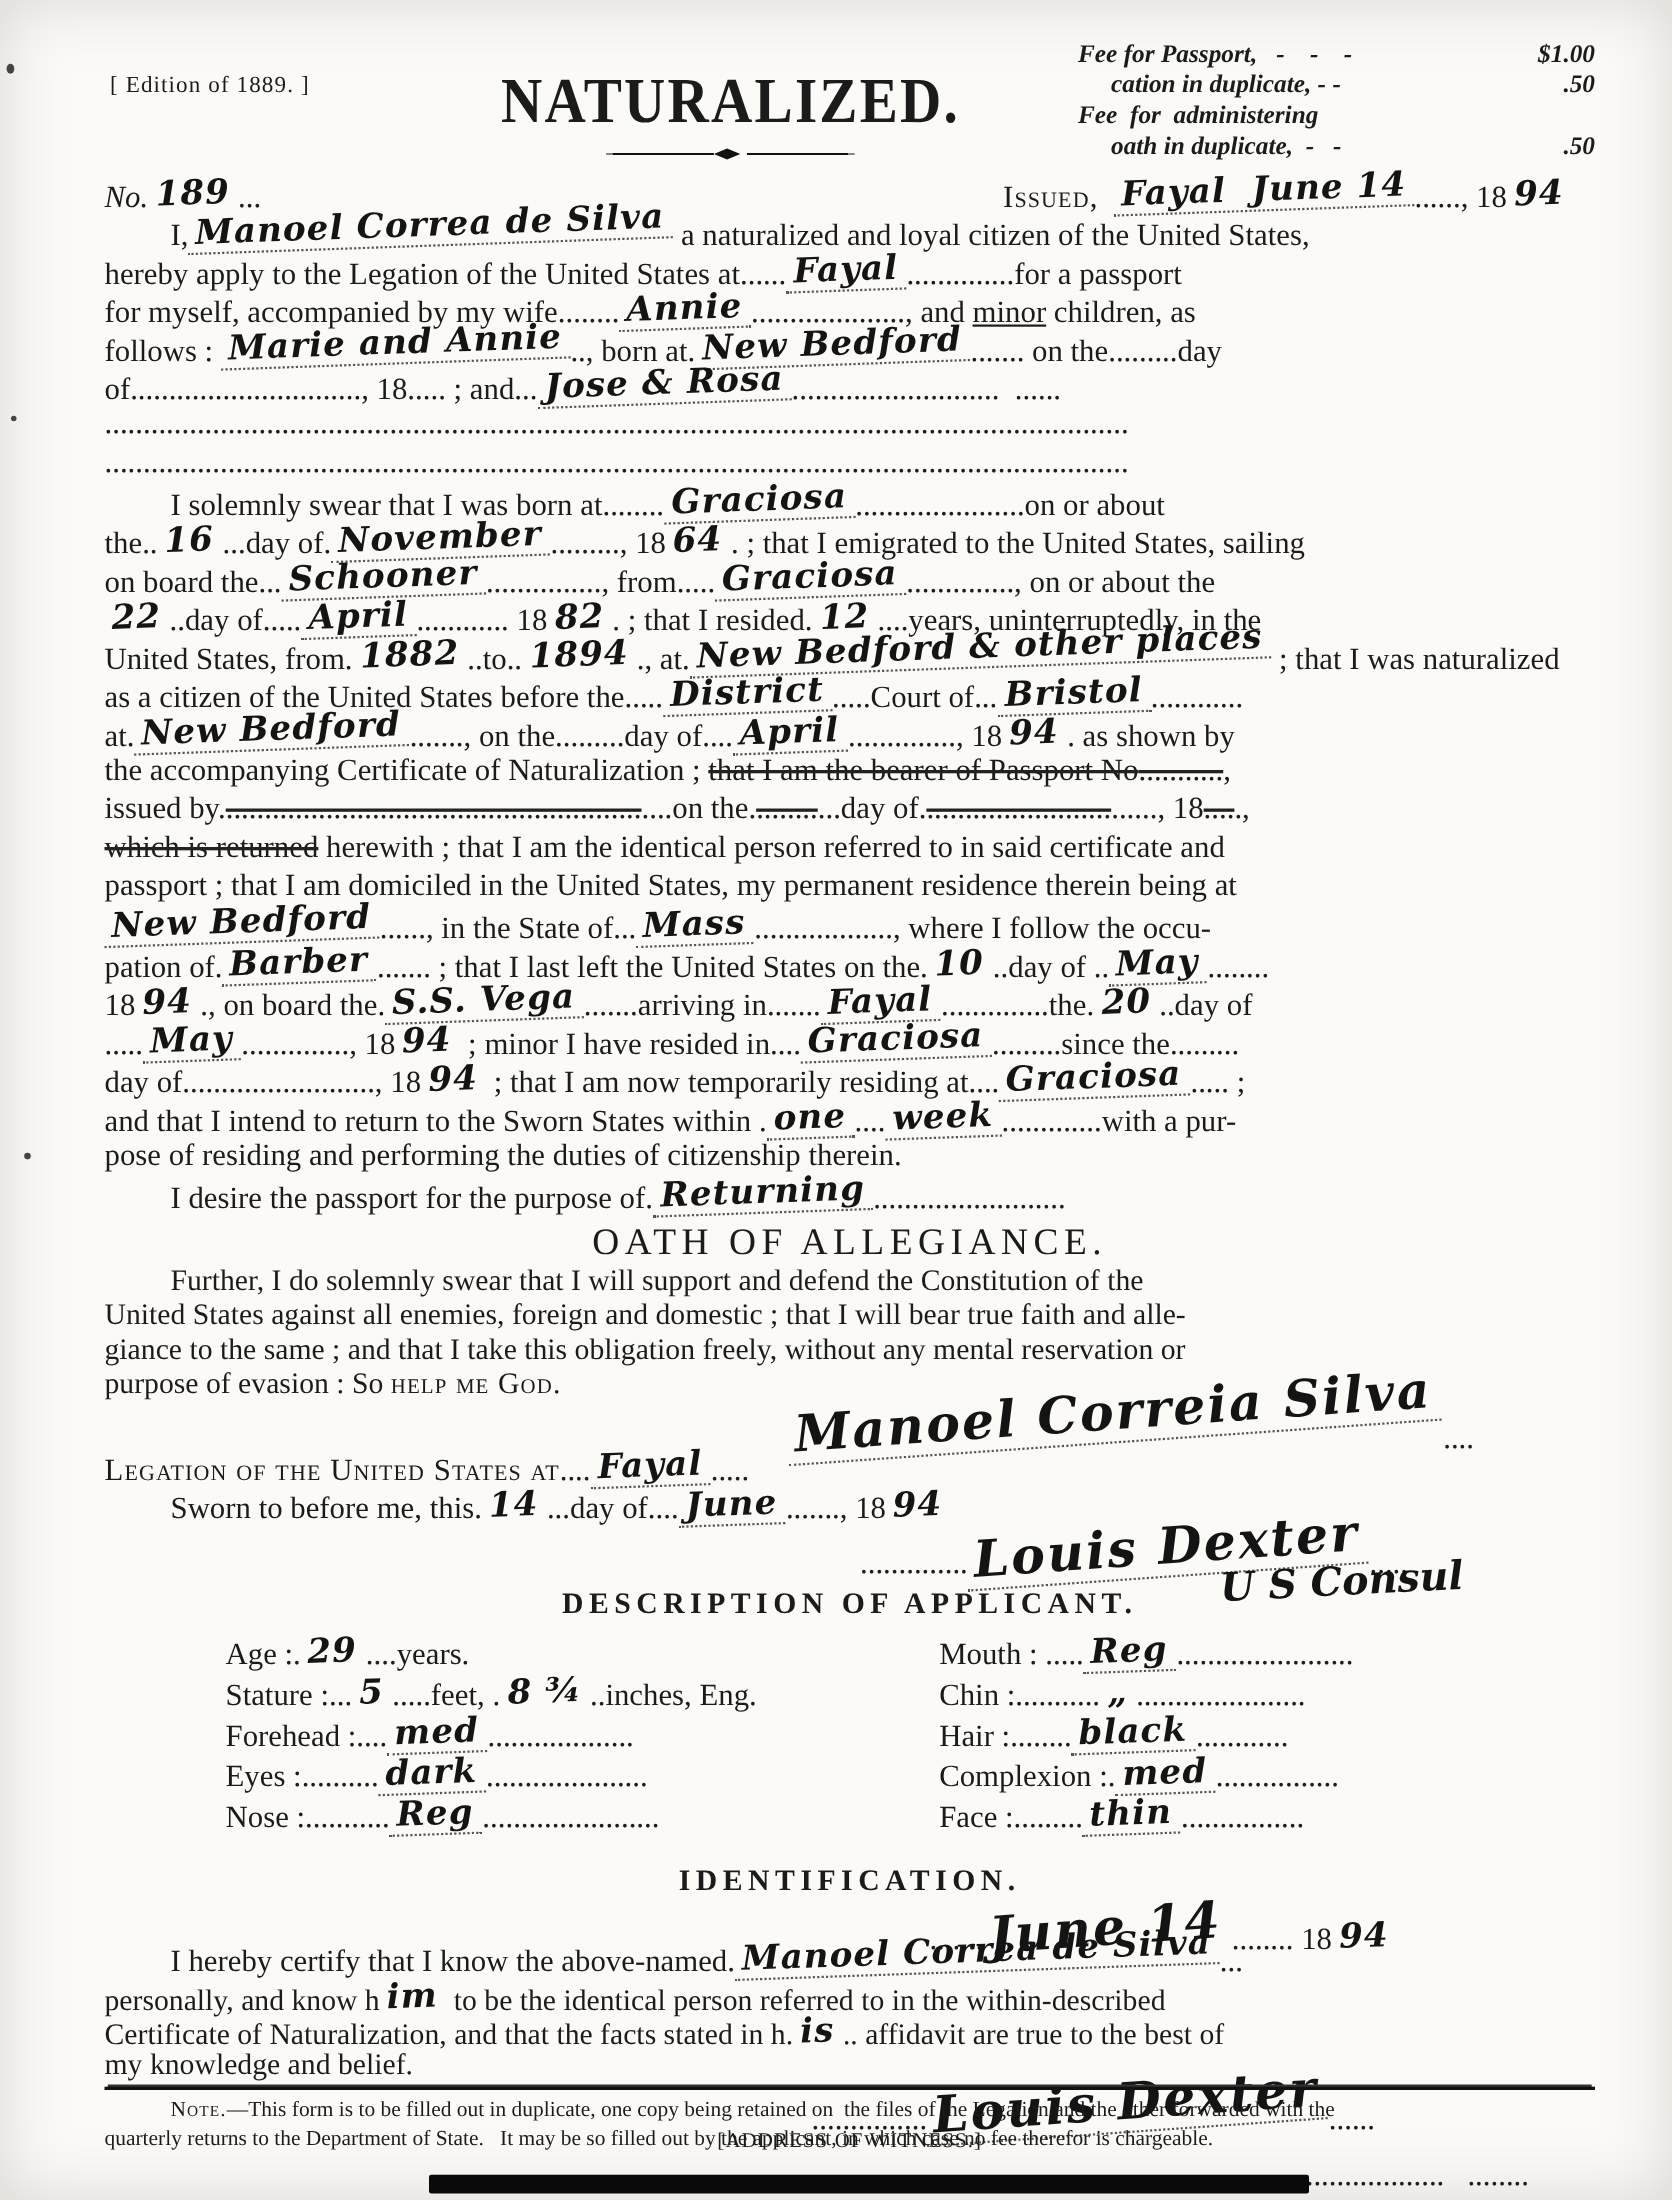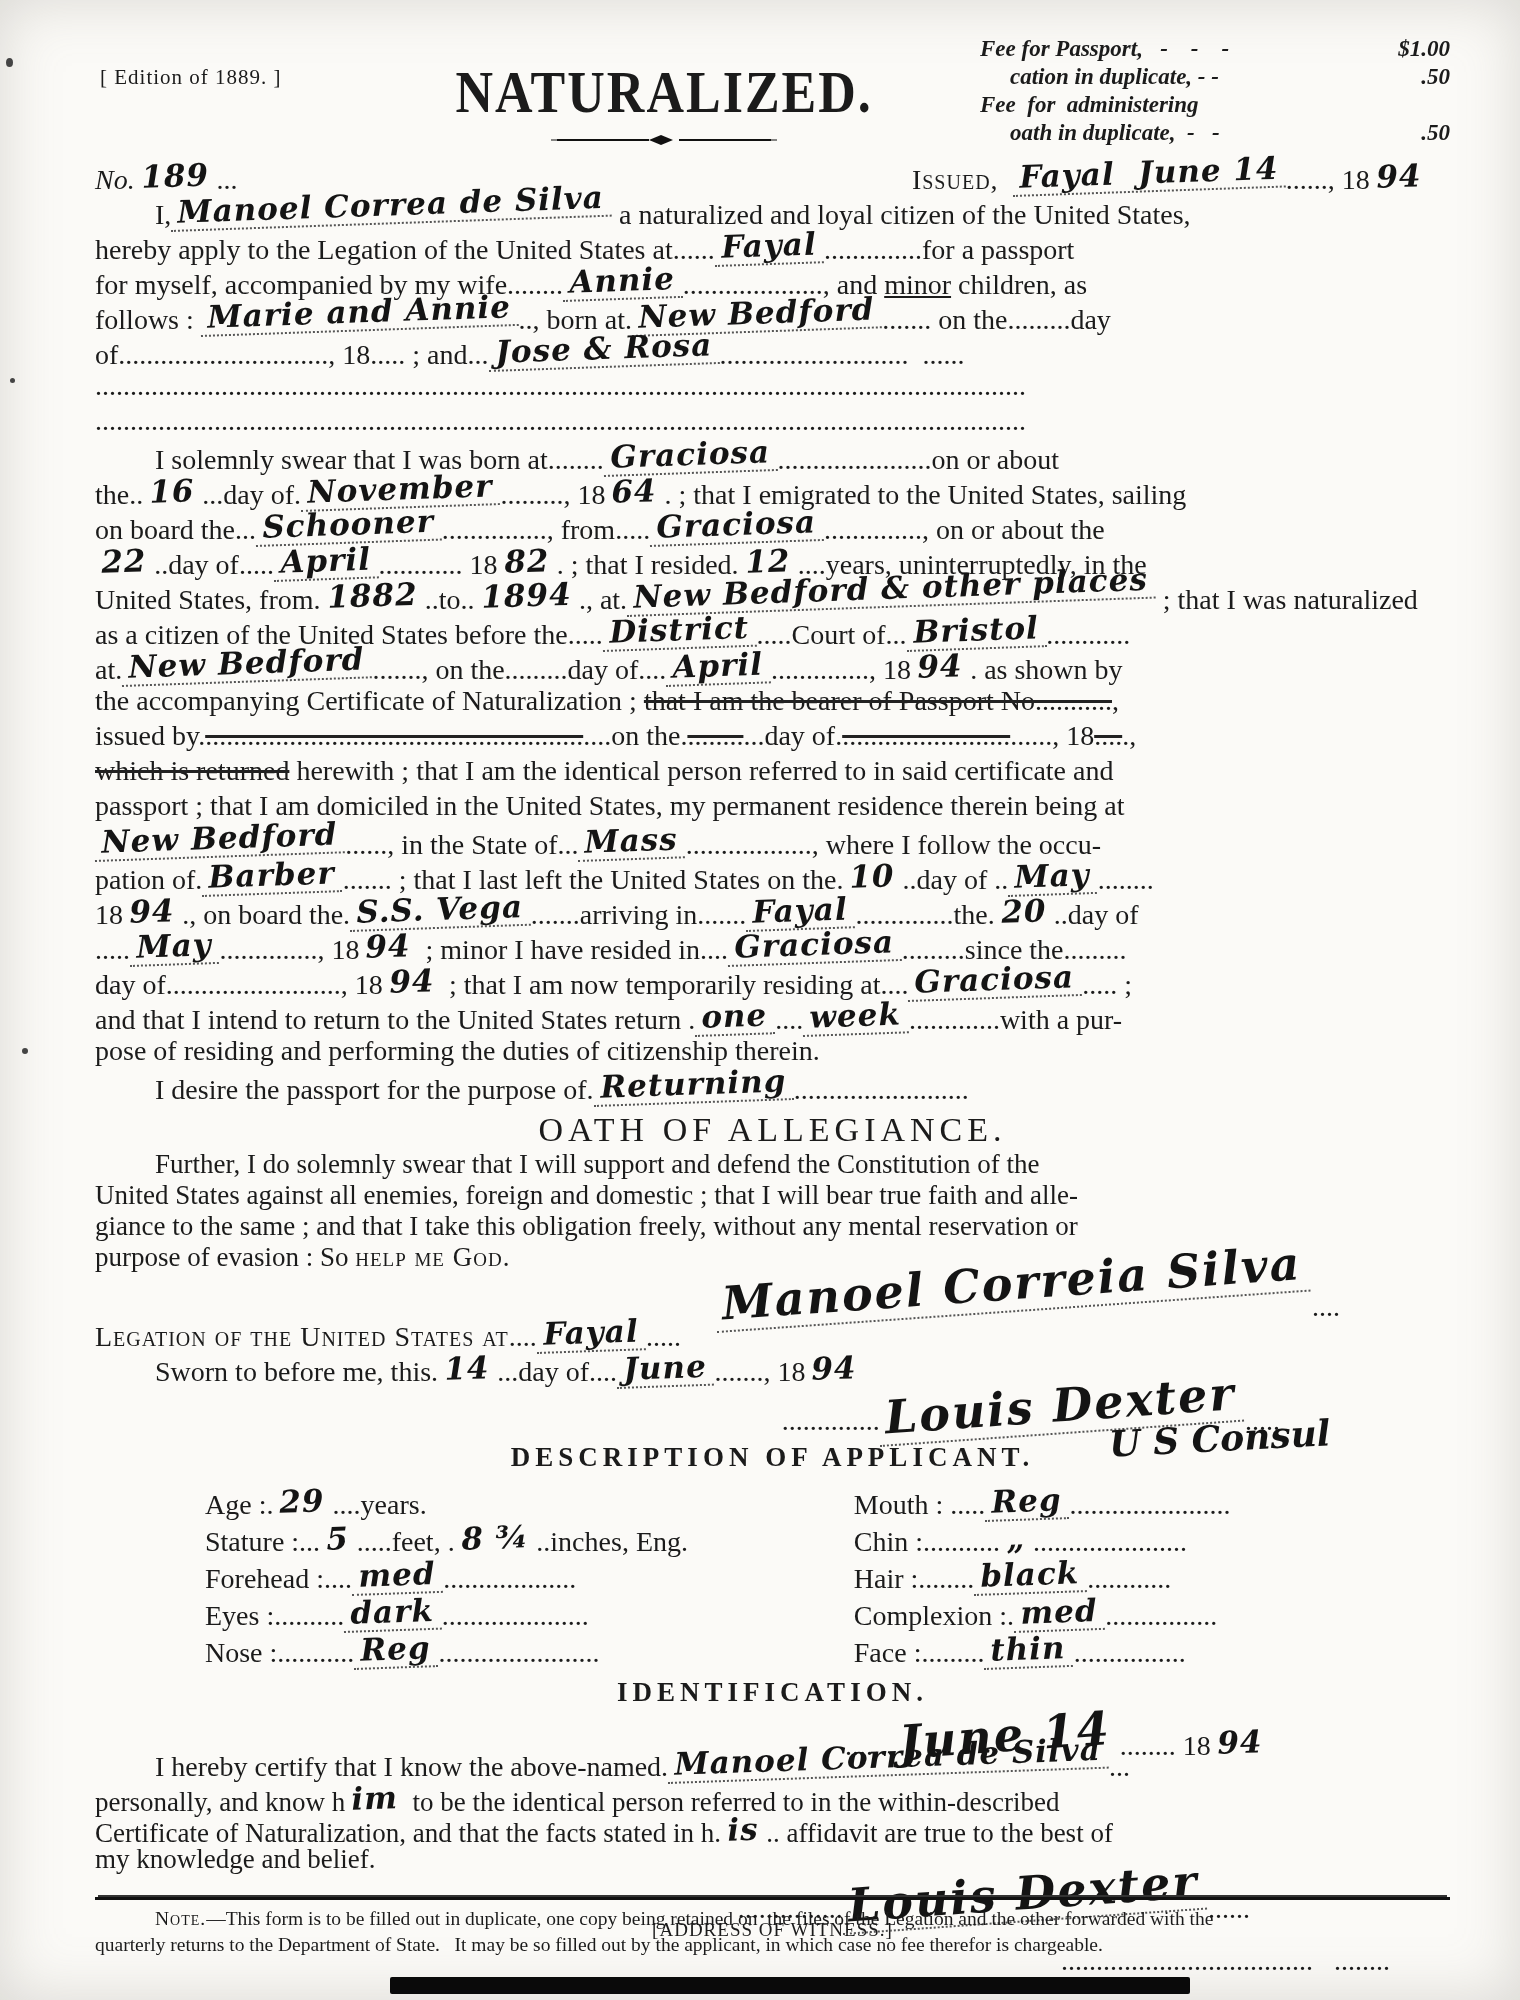--- a/index.html
+++ b/index.html
@@ -53,21 +53,21 @@
   .desc-title{text-align:center;font-weight:700;letter-spacing:5px;font-size:27px;line-height:44px;}
   .consul-note{
     position:absolute;right:120px;top:-18px;
     font-family:"DejaVu Serif",serif;font-style:italic;font-weight:700;
     font-size:36px;transform:rotate(-3deg);color:#141414;
   }
   .desc-cols{display:flex;margin-top:6px;}
   .desc-col-l{width:56%;padding-left:110px;box-sizing:border-box;}
   .desc-col-r{flex:1;}
   .desc-cols .line{height:37px;}
-  .ident-head{text-align:center;font-weight:700;letter-spacing:5px;font-size:27px;height:40px;line-height:40px;margin-top:2px;}
+  .ident-head{text-align:center;font-weight:700;letter-spacing:5px;font-size:27px;height:40px;line-height:40px;margin-top:19px;}
   
   .footer{position:absolute;left:95px;right:70px;bottom:40px;border-top:3px solid #111;padding-top:8px;box-shadow:0 -5px 0 -3px #333;}
   .black-bar{position:absolute;left:390px;bottom:6px;width:800px;height:17px;background:#0a0a0a;border-radius:2px;}
   .speck{position:absolute;background:#444;border-radius:50%;}
 </style>
 </head>
 <body>
 
 <div class="page">
   <div class="content">
@@ -107,21 +107,21 @@
         <div class="line"><span class="pr">at.</span><span class="hw od">New Bedford</span><span class="pr">......., on the.........day of....</span><span class="hw od">April</span><span class="pr">.............., 18</span><span class="hw">94</span><span class="pr">. as shown by</span></div>
         <div class="line"><span class="pr">the accompanying Certificate of Naturalization ; </span><span class="pr strike">that I am the bearer of Passport No</span><span class="pr strike">...........</span><span class="pr">,</span></div>
         <div class="line"><span class="pr">issued by.</span><span class="pr strike">......................................................</span><span class="pr">....on the.</span><span class="pr strike">........</span><span class="pr">...day of.</span><span class="pr strike">........................</span><span class="pr">......, 18</span><span class="pr strike">....</span><span class="pr">.,</span></div>
         <div class="line"><span class="pr strike">which is returned</span><span class="pr"> herewith ; that I am the identical person referred to in said certificate and</span></div>
         <div class="line"><span class="pr">passport ; that I am domiciled in the United States, my permanent residence therein being at</span></div>
         <div class="line"><span class="hw od">New Bedford</span><span class="pr">......, in the State of...</span><span class="hw od">Mass</span><span class="pr">.................., where I follow the occu-</span></div>
         <div class="line"><span class="pr">pation of.</span><span class="hw od">Barber</span><span class="pr">....... ; that I last left the United States on the.</span><span class="hw">10</span><span class="pr">..day of ..</span><span class="hw od">May</span><span class="pr">........</span></div>
         <div class="line"><span class="pr">18</span><span class="hw">94</span><span class="pr">., on board the.</span><span class="hw od">S.S. Vega</span><span class="pr">.......arriving in.......</span><span class="hw od">Fayal</span><span class="pr">..............the.</span><span class="hw">20</span><span class="pr">..day of</span></div>
         <div class="line"><span class="pr">.....</span><span class="hw od">May</span><span class="pr">.............., 18</span><span class="hw">94</span><span class="pr"> ; minor I have resided in....</span><span class="hw od">Graciosa</span><span class="pr">.........since the.........</span></div>
         <div class="line"><span class="pr">day of........................., 18</span><span class="hw">94</span><span class="pr"> ; that I am now temporarily residing at....</span><span class="hw od">Graciosa</span><span class="pr">..... ;</span></div>
-        <div class="line"><span class="pr">and that I intend to return to the United States return .</span><span class="hw od">one</span><span class="pr">....</span><span class="hw od">week</span><span class="pr">.............with a pur-</span></div>
+        <div class="line"><span class="pr">and that I intend to return to the Sworn States within .</span><span class="hw od">one</span><span class="pr">....</span><span class="hw od">week</span><span class="pr">.............with a pur-</span></div>
         <div class="line"><span class="pr">pose of residing and performing the duties of citizenship therein.</span></div>
         <div class="line" style="padding-left: 60px;"><span class="pr">I desire the passport for the purpose of.</span><span class="hw od">Returning</span><span class="pr">.........................</span></div>
         <div class="line heading"><span class="pr">OATH OF ALLEGIANCE.</span></div>
         <div class="line tight" style="padding-left: 60px;"><span class="pr">Further, I do solemnly swear that I will support and defend the Constitution of the</span></div>
         <div class="line tight"><span class="pr">United States against all enemies, foreign and domestic ; that I will bear true faith and alle-</span></div>
         <div class="line tight"><span class="pr">giance to the same ; and that I take this obligation freely, without any mental reservation or</span></div>
         <div class="line tight"><span class="pr">purpose of evasion : So </span><span class="pr sc">help me God</span><span class="pr">.</span></div>
         <div class="line rt sigline" style="padding-right: 110px;"><span class="hw od sig">Manoel Correia Silva</span><span class="pr">....</span></div>
         <div class="line"><span class="pr sc">Legation of the United States at</span><span class="pr">....</span><span class="hw od">Fayal</span><span class="pr">.....</span></div>
         <div class="line" style="padding-left: 60px;"><span class="pr">Sworn to before me, this.</span><span class="hw">14</span><span class="pr">...day of....</span><span class="hw od">June</span><span class="pr">......., 18</span><span class="hw">94</span></div>

